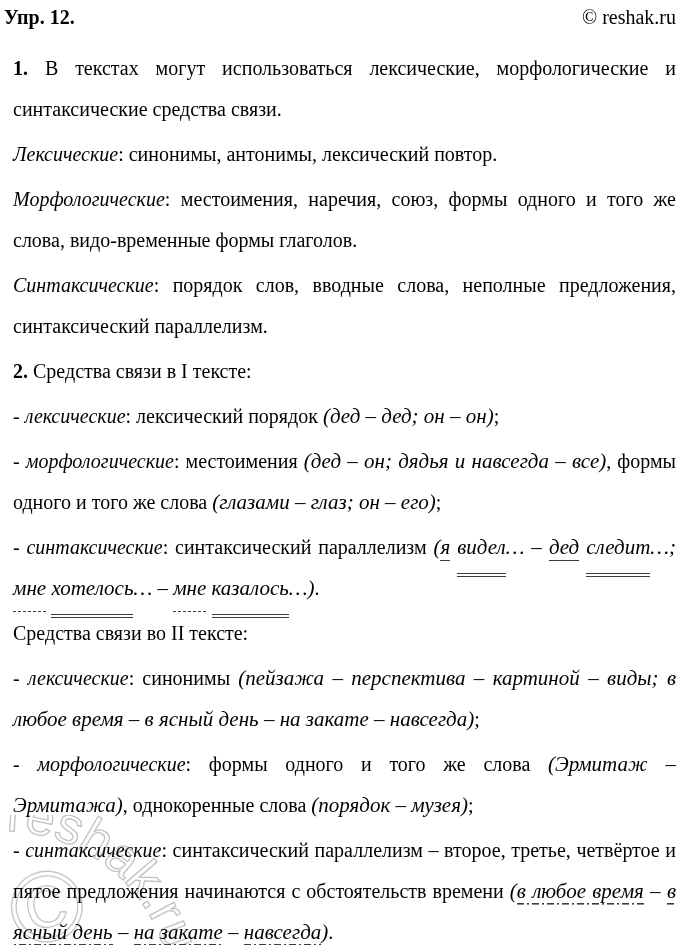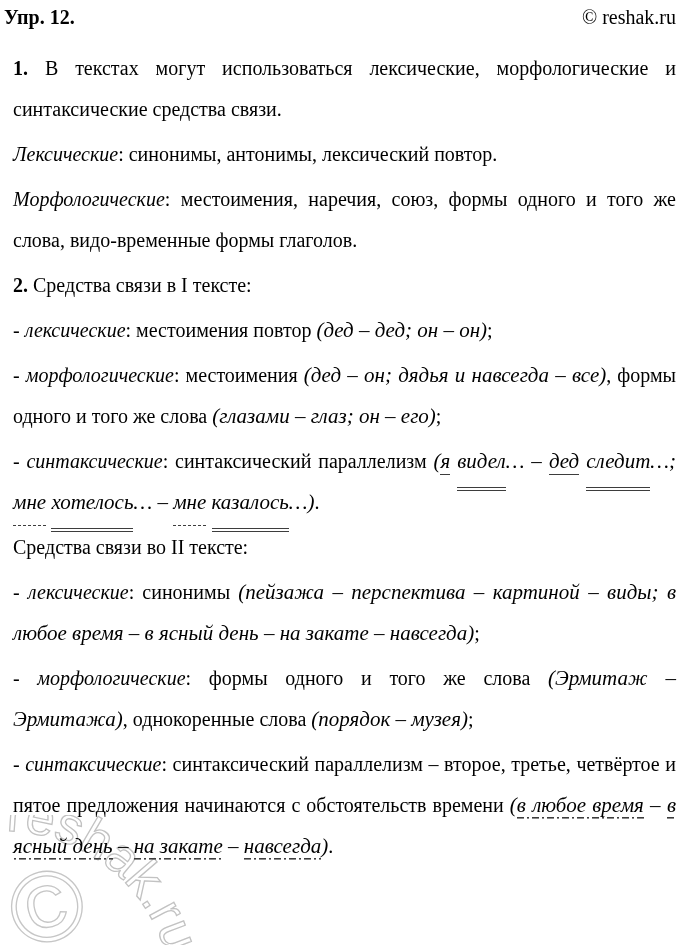--- a/index.html
+++ b/index.html
@@ -73,24 +73,25 @@
     <span class="bold">Упр. 12.</span>
     <span>© reshak.ru</span>
   </div>
 
   <p class="para"><span class="bold">1.</span><span> В текстах могут использоваться лексические, морфологические и синтаксические средства связи.</span></p>
 
   <p class="para"><span class="it">Лексические</span><span>: синонимы, антонимы, лексический повтор.</span></p>
 
   <p class="para"><span class="it">Морфологические</span><span>: местоимения, наречия, союз, формы одного и того же слова, видо-временные формы глаголов.</span></p>
 
+  <p class="para"><span class="it">Синтаксические</span><span>: порядок слов, вводные слова, неполные предложения, синтаксический параллелизм.</span></p>
 
   <p class="para"><span class="bold">2.</span><span> Средства связи в I тексте:</span></p>
 
-  <p class="para"><span>- </span><span class="it">лексические</span><span>: местоимения повтор </span><span class="paren">(дед – дед; он – он)</span><span>;</span></p>
+  <p class="para"><span>- </span><span class="it">лексические</span><span>: лексический порядок </span><span class="paren">(дед – дед; он – он)</span><span>;</span></p>
 
   <p class="para"><span>- </span><span class="it">морфологические</span><span>: местоимения </span><span class="paren">(дед – он; дядья и навсегда – все)</span><span>, формы одного и того же слова </span><span class="paren">(глазами – глаз; он – его)</span><span>;</span></p>
 
   <p class="para"><span>- </span><span class="it">синтаксические</span><span>: синтаксический параллелизм </span><span class="paren">(</span><span class="paren u1">я</span><span class="paren"> </span><span class="paren u2">видел</span><span class="paren">… – </span><span class="paren u1">дед</span><span class="paren"> </span><span class="paren u2">следит</span><span class="paren">…; </span><span class="paren ud">мне</span><span class="paren"> </span><span class="paren u2">хотелось</span><span class="paren">… – </span><span class="paren ud">мне</span><span class="paren"> </span><span class="paren u2">казалось</span><span class="paren">…)</span><span>.</span></p>
 
   <p class="para"><span>Средства связи во II тексте:</span></p>
 
   <p class="para"><span>- </span><span class="it">лексические</span><span>: синонимы </span><span class="paren">(пейзажа – перспектива – картиной – виды; в любое время – в ясный день – на закате – навсегда)</span><span>;</span></p>
 
   <p class="para"><span>- </span><span class="it">морфологические</span><span>: формы одного и того же слова </span><span class="paren">(Эрмитаж – Эрмитажа)</span><span>, однокоренные слова </span><span class="paren">(порядок – музея)</span><span>;</span></p>

